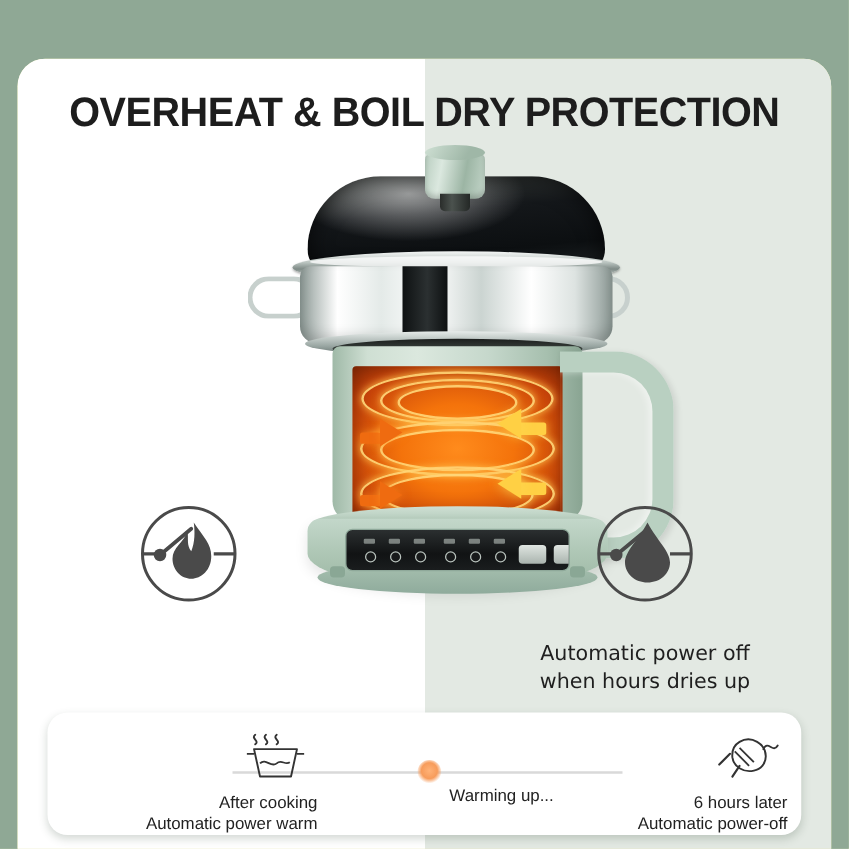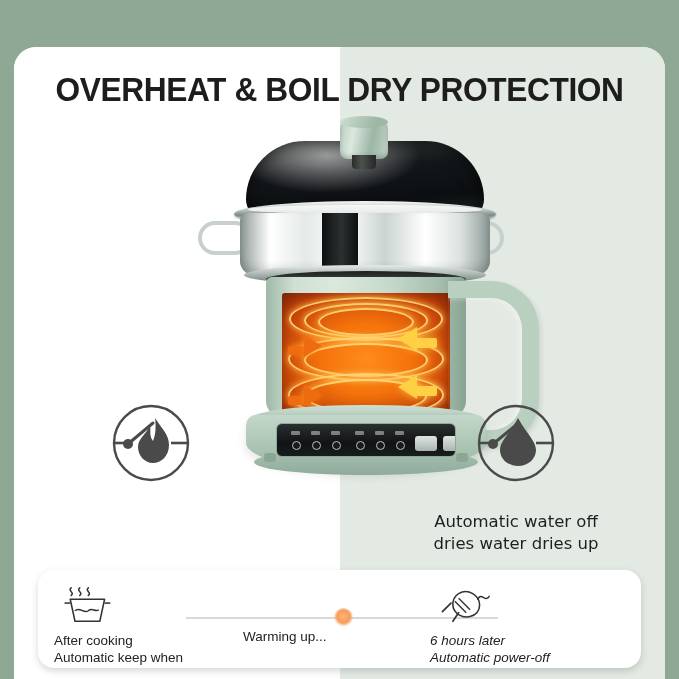--- a/index.html
+++ b/index.html
@@ -211,24 +211,24 @@
     background:#ffffff;border-radius:16px;
     box-shadow:0 3px 7px rgba(60,80,65,.22);
   }
   .tl-line{
     position:absolute;left:148px;top:47px;width:312px;height:1.5px;background:#d9d9d9;
   }
   .tl-dot{
     position:absolute;left:296px;top:38px;width:19px;height:19px;border-radius:50%;
     background:radial-gradient(circle at 50% 45%,#ffb277 0%,#f79c5b 45%,rgba(247,156,91,0) 72%);
   }
-  .tl-item{position:absolute;width:200px;text-align:left;top:14px;}
+  .tl-item{position:absolute;width:200px;text-align:right;top:14px;}
   .tl-1{left:16px;}
   .tl-2{left:205px;}
-  .tl-3{left:392px;font-style:italic;}
+  .tl-3{left:392px;}
   .tl-ico{height:42px;}
   .tl-text{
     margin-top:2px;font-size:13.5px;color:#222;line-height:1.28;
     font-family:"Liberation Sans",sans-serif;
   }
 </style>
 </head>
 <body>
 
 <div id="stage">
@@ -317,40 +317,40 @@
     <div class="feature f-right">
       <svg class="f-circle" viewBox="0 0 80 80">
         <circle cx="40" cy="40" r="37" fill="none" stroke="#4a4a4a" stroke-width="2.4"></circle>
         <line x1="3" y1="40" x2="20" y2="40" stroke="#4a4a4a" stroke-width="2.6"></line>
         <line x1="60" y1="40" x2="77" y2="40" stroke="#4a4a4a" stroke-width="2.6"></line>
         <line x1="17" y1="41" x2="40" y2="22" stroke="#4a4a4a" stroke-width="3" stroke-linecap="round"></line>
         <circle cx="17" cy="41" r="5" fill="#4a4a4a"></circle>
         <path d="M42 15 C 50 30, 60 38, 60 47 C 60 56, 52 63, 42 63 C 32 63, 24 56, 24 47 C 24 38, 34 30, 42 15 Z" fill="#4a4a4a"></path>
       </svg>
       <div class="f-text">
-        <span>Automatic water off</span><br>
-        <span>dries water dries up</span>
+        <span>Automatic power off</span><br>
+        <span>when hours dries up</span>
       </div>
     </div>
 
     <div class="timeline">
       <div class="tl-line"></div>
       <div class="tl-dot"></div>
 
       <div class="tl-item tl-1">
         <svg class="tl-ico" viewBox="0 0 70 44">
           <path d="M18 7 c4-3 -4-5 0-8 M27 7 c4-3 -4-5 0-8 M36 7 c4-3 -4-5 0-8" fill="none" stroke="#333" stroke-width="1.6" stroke-linecap="round" transform="translate(0,5)"></path>
           <path d="M17 16 L53 16 L48 39 L22 39 Z" fill="none" stroke="#333" stroke-width="1.6" stroke-linejoin="round"></path>
           <line x1="11" y1="20" x2="17" y2="20" stroke="#333" stroke-width="1.6"></line>
           <line x1="53" y1="20" x2="59" y2="20" stroke="#333" stroke-width="1.6"></line>
           <path d="M22 28 c5-5 9 4 14 0 c4-4 7 2 11 -1" fill="none" stroke="#333" stroke-width="1.5"></path>
         </svg>
         <div class="tl-text">
           <span>After cooking</span><br>
-          <span>Automatic keep when</span>
+          <span>Automatic power warm</span>
         </div>
       </div>
 
       <div class="tl-item tl-2">
         <div class="tl-ico"></div>
         <div class="tl-text">
           <span>Warming up...</span><br>
         </div>
       </div>
 

